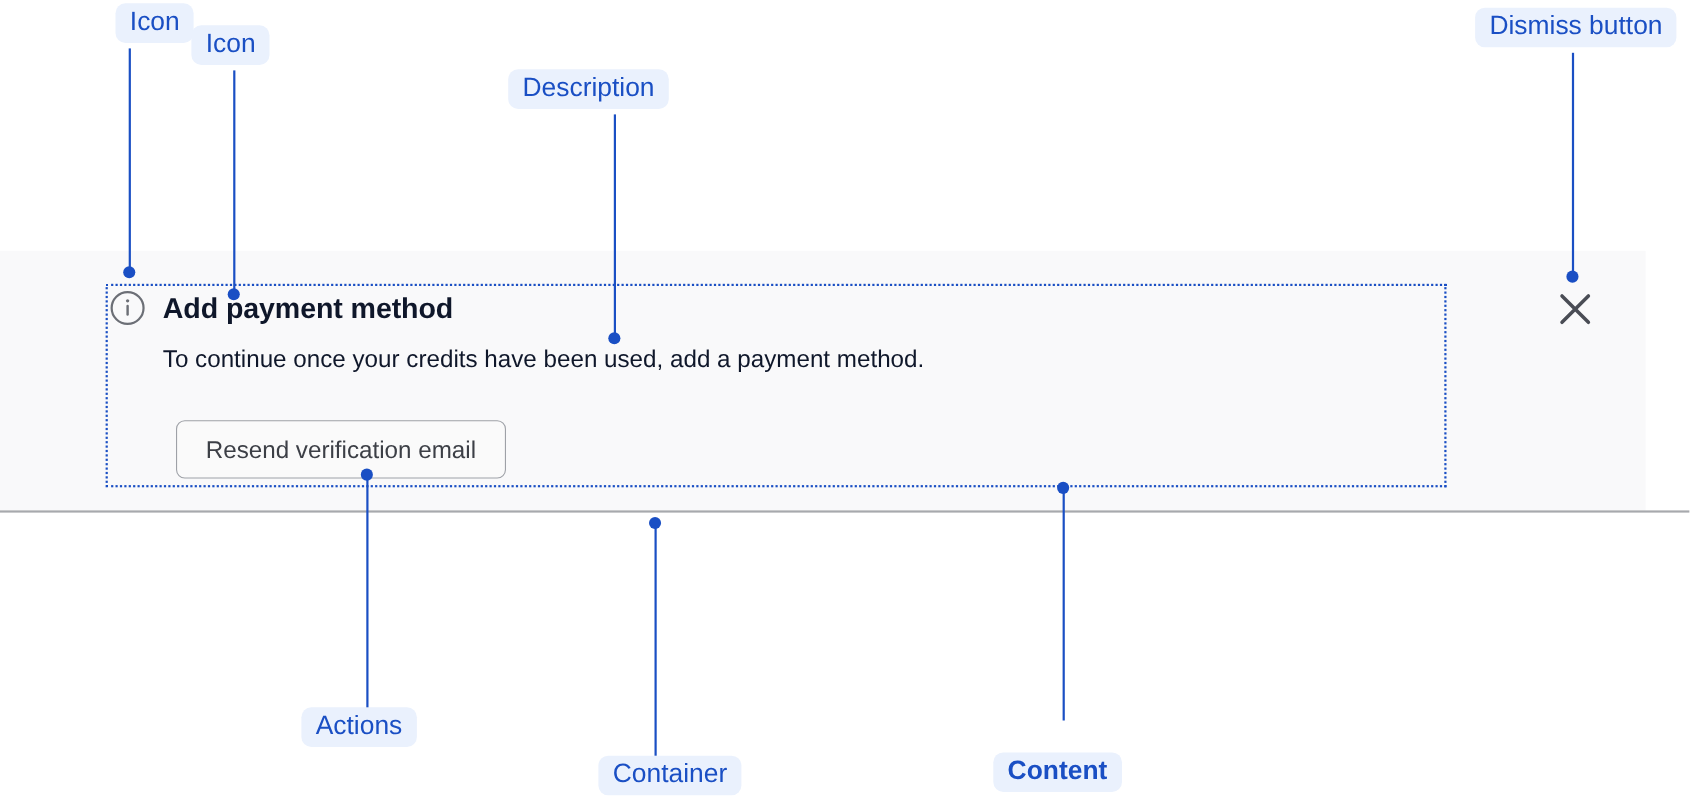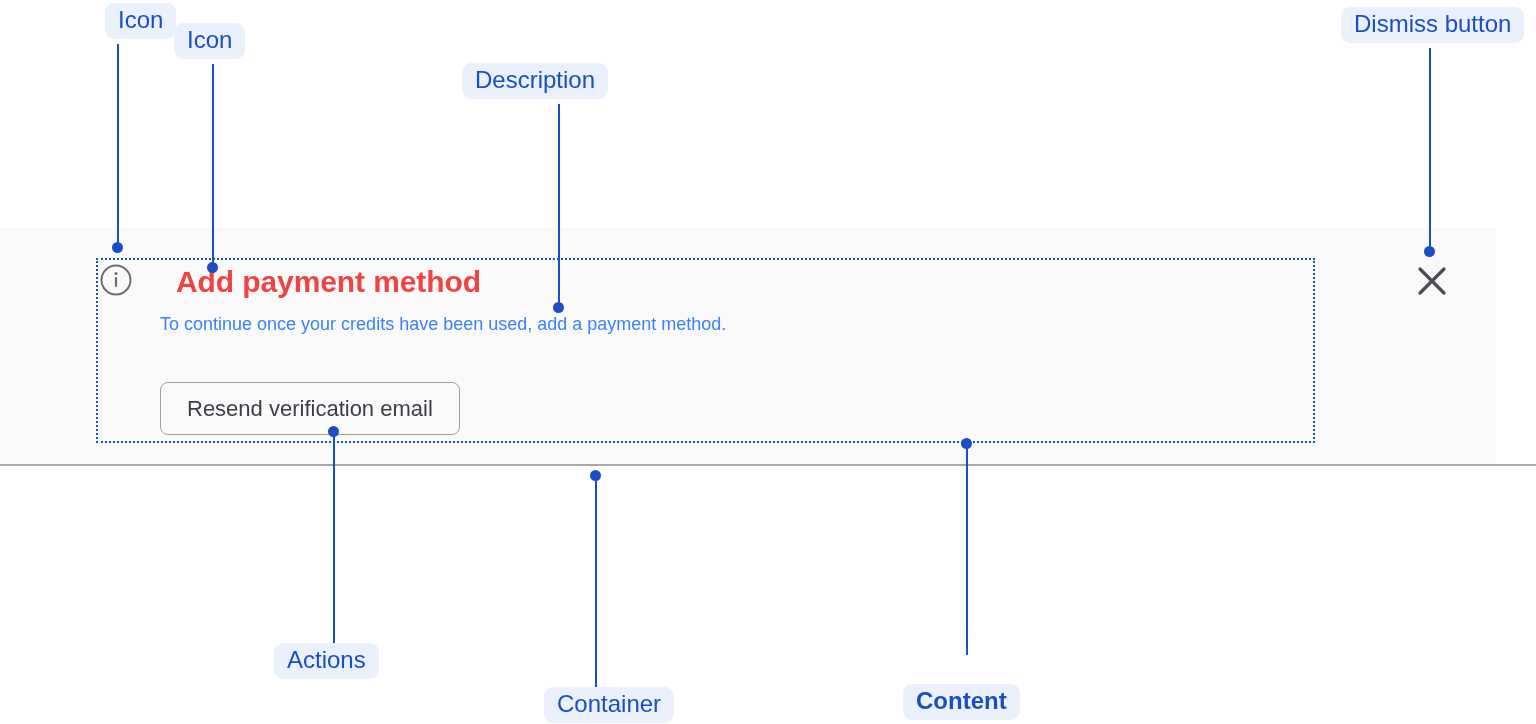--- a/index.html
+++ b/index.html
@@ -48,35 +48,35 @@
     position: absolute;
     left: 100px;
     top: 264px;
     width: 32px;
     height: 32px;
   }
   .info-icon svg { display: block; }
 
   .banner-title {
     position: absolute;
-    left: 176px;
+    left: 148px;
     top: 265px;
-    font-size: 30px;
+    font-size: 26px;
     font-weight: bold;
-    color: #ef4444;
+    color: #0f172a;
     letter-spacing: -0.1px;
     white-space: nowrap;
   }
   .banner-desc {
     position: absolute;
-    left: 160px;
+    left: 148px;
     top: 314px;
-    font-size: 18px;
+    font-size: 22px;
     font-weight: normal;
-    color: #3b82f6;
+    color: #0f172a;
     white-space: nowrap;
   }
 
   .action-button {
     position: absolute;
     left: 160px;
     top: 382px;
     height: 53px;
     padding: 3px 26px;
     display: flex;

